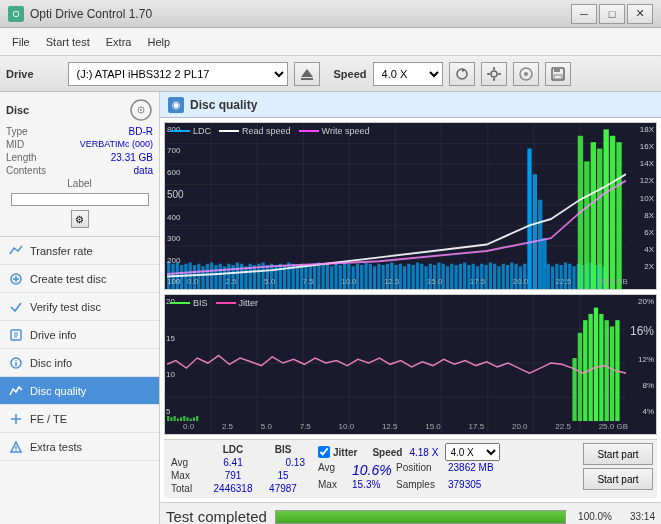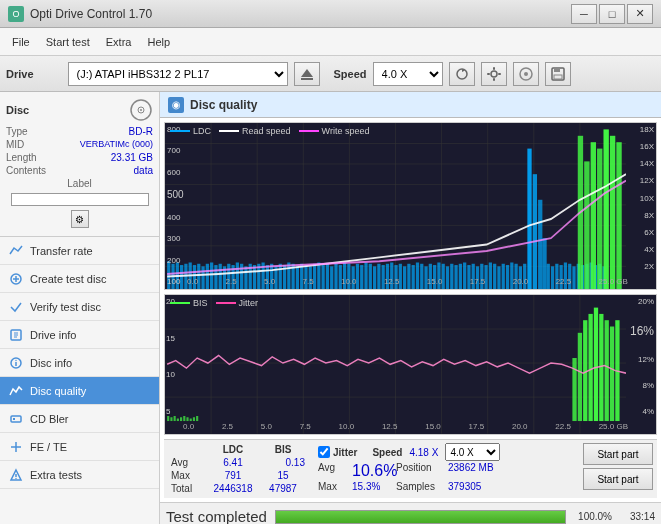--- a/index.html
+++ b/index.html
@@ -221,29 +221,20 @@
         </div>
         <span>Disc info</span>
       </div>
       <div class="nav-item active">
         <div class="nav-item-icon">
           <svg width="14" height="14" viewBox="0 0 14 14">
               <polyline points="1,11 4,5 7,8 10,3 13,6" fill="none" stroke="white" stroke-width="1.5"></polyline>
             </svg>
         </div>
         <span>Disc quality</span>
-      </div>
-      <div class="nav-item">
-        <div class="nav-item-icon">
-          <svg width="14" height="14" viewBox="0 0 14 14">
-              <rect x="2" y="4" width="10" height="6" rx="1" fill="none" stroke="#4a90d9" stroke-width="1.5"></rect>
-              <rect x="4" y="6" width="2" height="2" fill="#4a90d9"></rect>
-            </svg>
-        </div>
-        <span>CD Bler</span>
       </div>
       <div class="nav-item">
         <div class="nav-item-icon">
           <svg width="14" height="14" viewBox="0 0 14 14">
               <line x1="2" y1="7" x2="12" y2="7" stroke="#4a90d9" stroke-width="1.5"></line>
               <line x1="7" y1="2" x2="7" y2="12" stroke="#4a90d9" stroke-width="1.5"></line>
             </svg>
         </div>
         <span>FE / TE</span>
       </div>
@@ -561,21 +552,21 @@
             <input type="checkbox" checked="" style="width: 12px; height: 12px;">
             <span style="font-size:10px;font-weight:bold;color:#333;">Jitter</span>
             <span style="font-size:10px;font-weight:bold;color:#333;margin-left:12px;">Speed</span>
             <span style="font-size:10px;color:#0000cc;margin-left:4px;">4.18 X</span>
             <select style="width:55px;height:18px;font-size:10px;margin-left:4px;">
               <option>4.0 X</option>
             </select>
           </div>
           <div style="display:flex;gap:4px;">
             <span style="font-size:10px;color:#333;width:30px;">Avg</span>
-            <span style="font-size:16px;color:#0000cc;width:40px;">10.6%</span>
+            <span style="font-size:14px;color:#0000cc;width:40px;font-style:italic;">10.6%</span>
             <span style="font-size:10px;color:#333;width:48px;">Position</span>
             <span style="font-size:10px;color:#0000cc;">23862 MB</span>
           </div>
           <div style="display:flex;gap:4px;">
             <span style="font-size:10px;color:#333;width:30px;">Max</span>
             <span style="font-size:10px;color:#0000cc;width:40px;">15.3%</span>
             <span style="font-size:10px;color:#333;width:48px;">Samples</span>
             <span style="font-size:10px;color:#0000cc;">379305</span>
           </div>
         </div>

